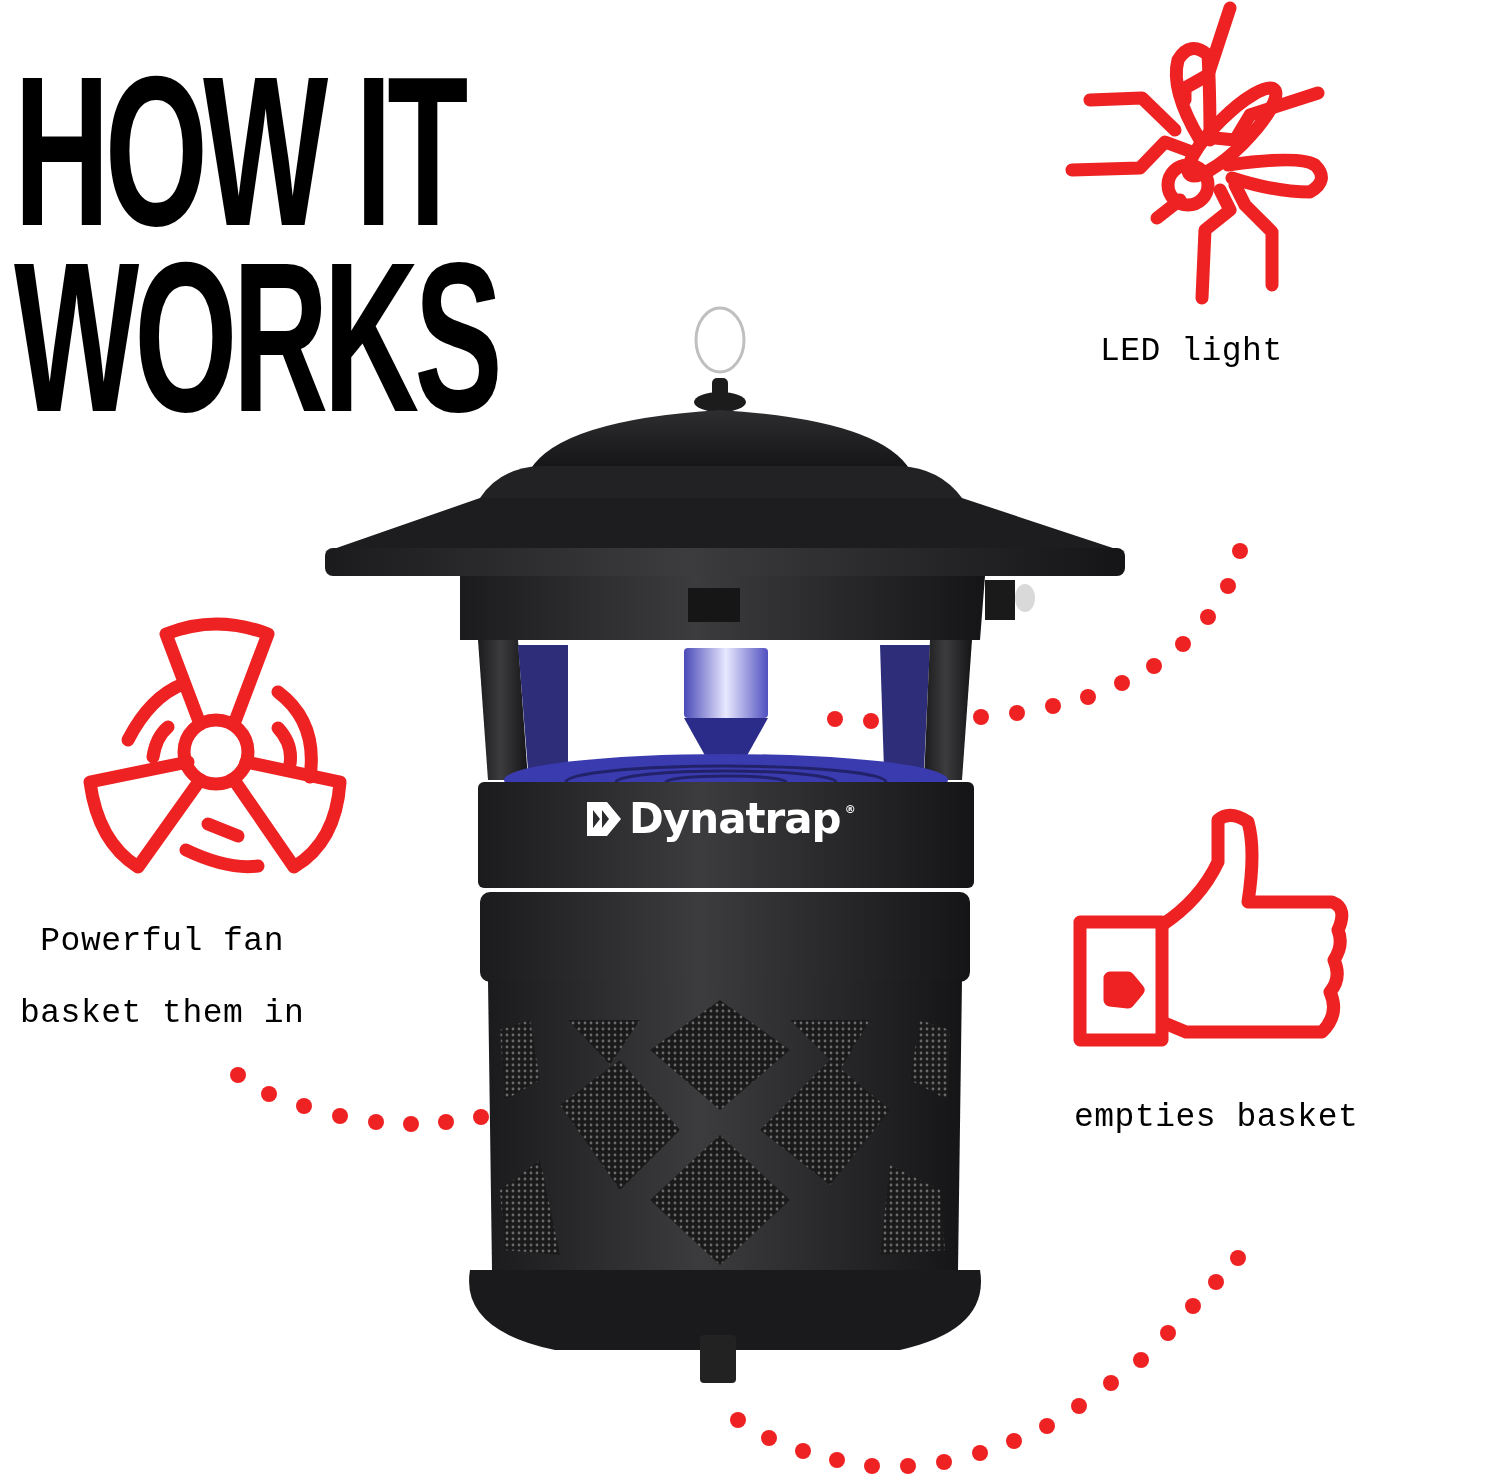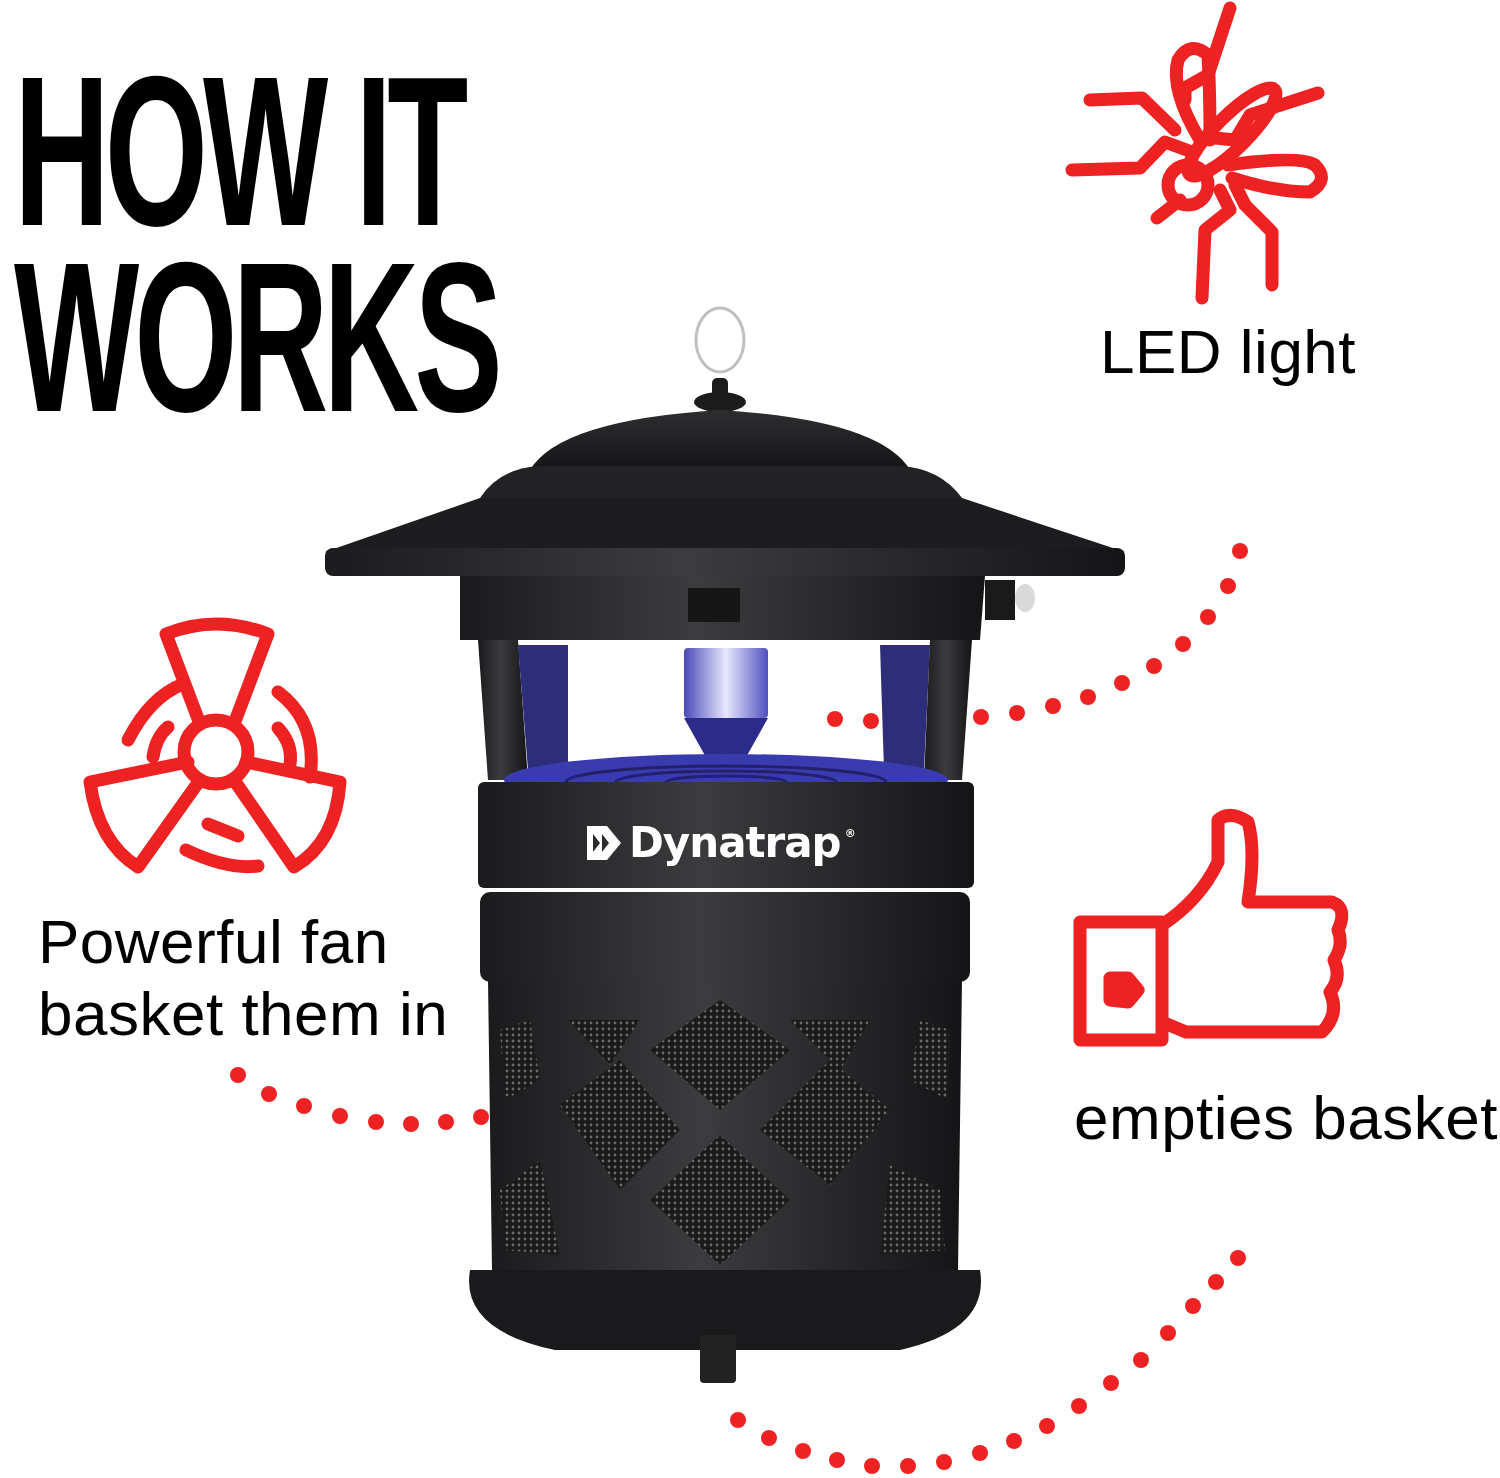--- a/index.html
+++ b/index.html
@@ -6,28 +6,28 @@
   body { width:1500px; height:1478px; position:relative; overflow:hidden; font-family:"Liberation Sans", sans-serif; }
   .abs { position:absolute; }
   .headline {
     left:14px; top:58px; margin:0;
     font-family:"Liberation Sans", sans-serif; font-weight:900; color:#000;
     font-size:214px; line-height:186px; letter-spacing:-8px;
     transform:scaleX(0.62); transform-origin:left top; white-space:nowrap;
   }
   .headline span { display:block; }
   .caption {
-    font-family:Liberation Sans, sans-serif; color:#000; font-size:62px; line-height:72px;
+    font-family:Liberation Mono, monospace; color:#000; font-size:33px; line-height:72px;
     letter-spacing:0.5px; white-space:nowrap;
   }
   .caption span { display:block; }
   .icon svg { display:block; overflow:visible; }
   .product svg { display:block; }
   .brand {
-    left:583px; top:818px; color:#fff; font-family:"DejaVu Sans", sans-serif;
+    left:583px; top:794px; color:#fff; font-family:"DejaVu Sans", sans-serif;
     font-weight:bold; font-size:42px; letter-spacing:-1px; display:flex; align-items:center; gap:4px;
   }
   .brand .reg { font-size:11px; vertical-align:top; margin-top:-18px; }
 </style>
 </head>
 <body>
 
 <h1 class="abs headline">
   <span>HOW IT</span>
   <span>WORKS</span>
@@ -196,21 +196,21 @@
     <path d="M110 150 L12 170 Q20 230 60 255 L122 168"></path>
     <path d="M168 150 L262 170 Q258 230 216 255 L156 168"></path>
     <path d="M50 128 Q72 85 105 72"></path>
     <path d="M75 145 Q78 125 90 115"></path>
     <path d="M200 80 Q240 110 232 165"></path>
     <path d="M200 116 Q215 132 212 152"></path>
     <path d="M130 212 Q150 220 160 224"></path>
     <path d="M108 238 Q150 258 180 254"></path>
   </svg>
 </div>
-<div class="abs caption" style="left:38px;top:906px;">
+<div class="abs caption" style="left:20px;top:906px;text-align:center;">
   <span>Powerful fan</span>
   <span>basket them in</span>
 </div>
 
 <div class="abs icon" style="left:1070px;top:800px;">
   <svg width="290" height="250" viewBox="0 0 290 250" fill="none" stroke="#ee2222" stroke-width="13" stroke-linejoin="round">
     <rect x="10" y="122" width="82" height="118"></rect>
     <path d="M92 125 Q130 100 148 62 L148 20 Q160 10 178 22 Q186 50 178 102 L262 102 Q278 108 268 130 Q274 145 264 160 Q272 178 260 192 Q270 214 252 232 L116 232 L92 222"></path>
     <path d="M40 200 L40 178 L58 178 L68 190 L58 202 Z" fill="#ee2222"></path>
   </svg>

